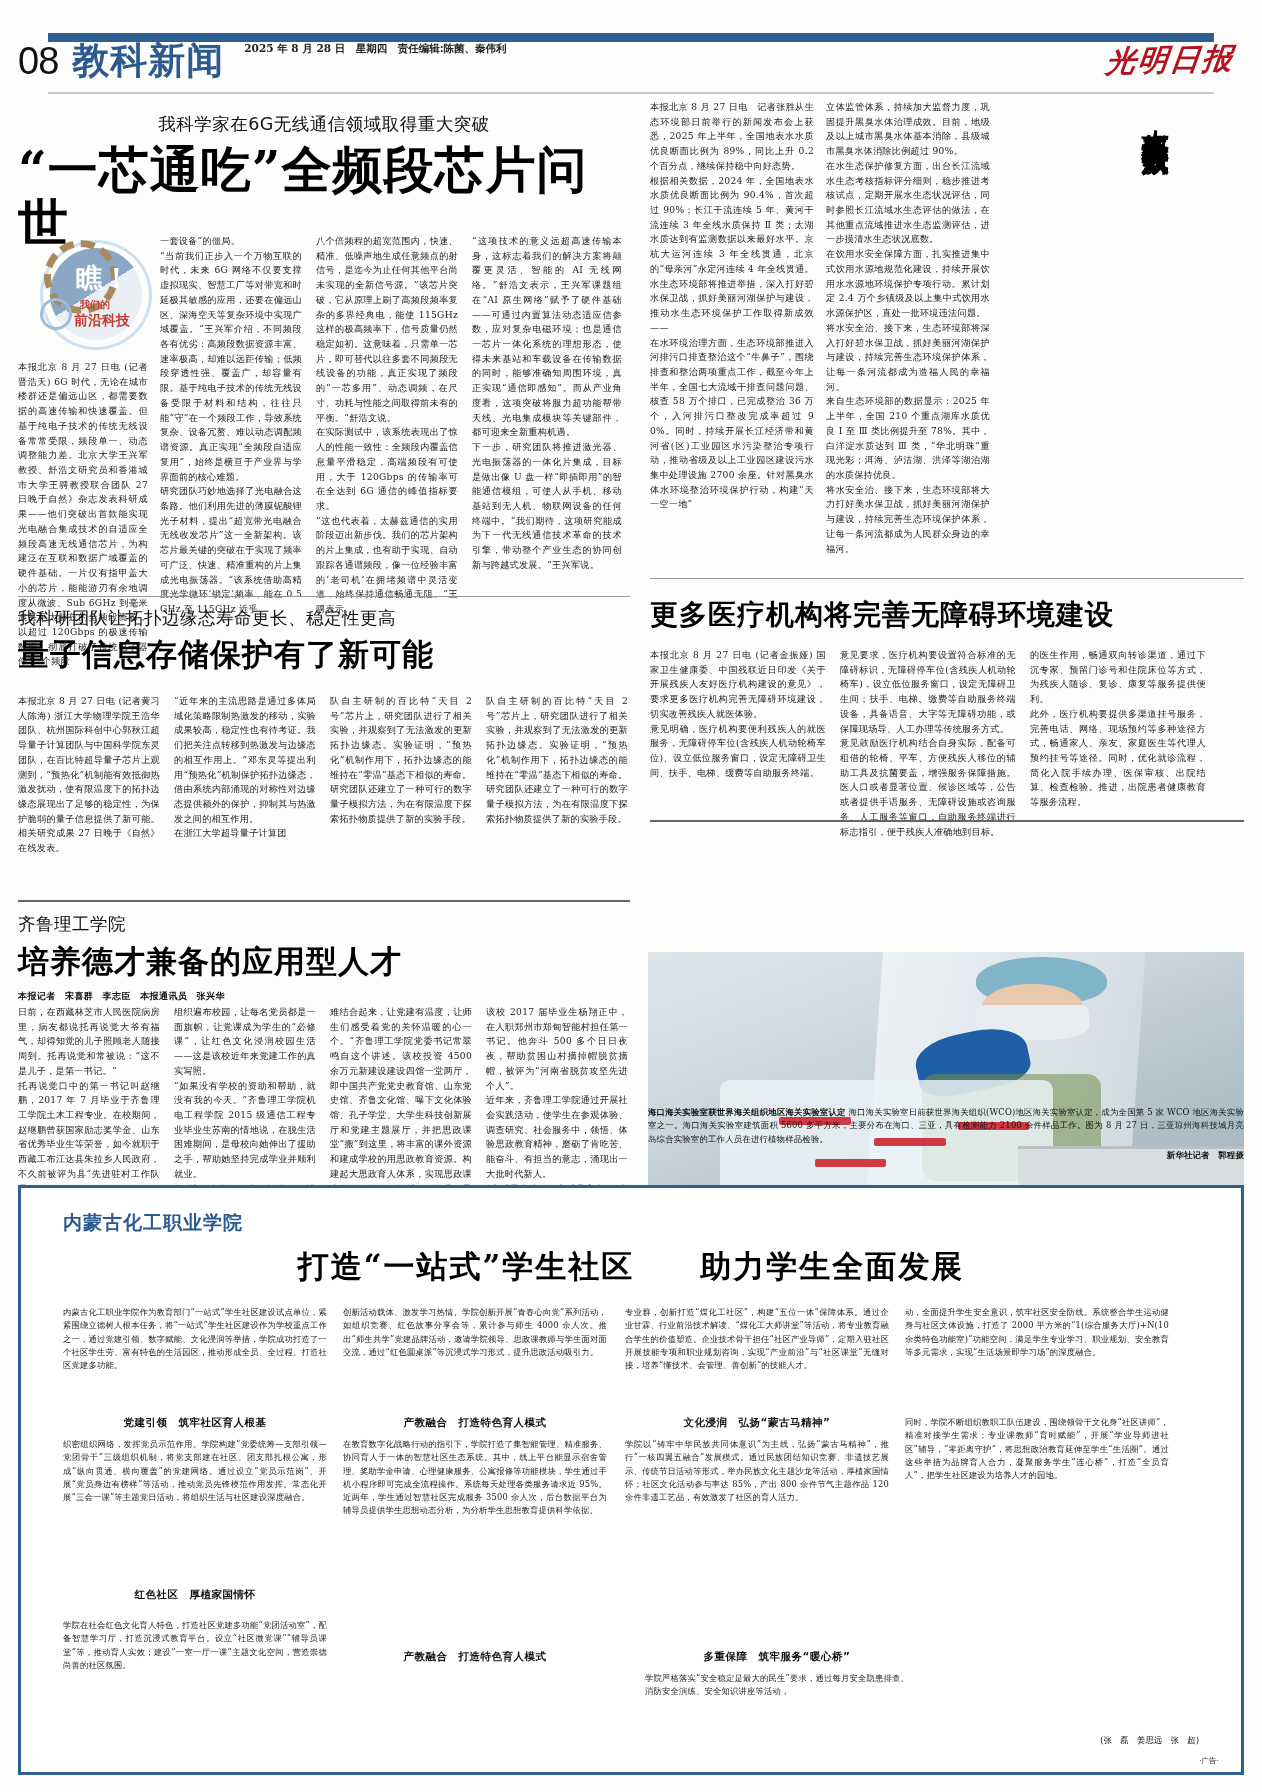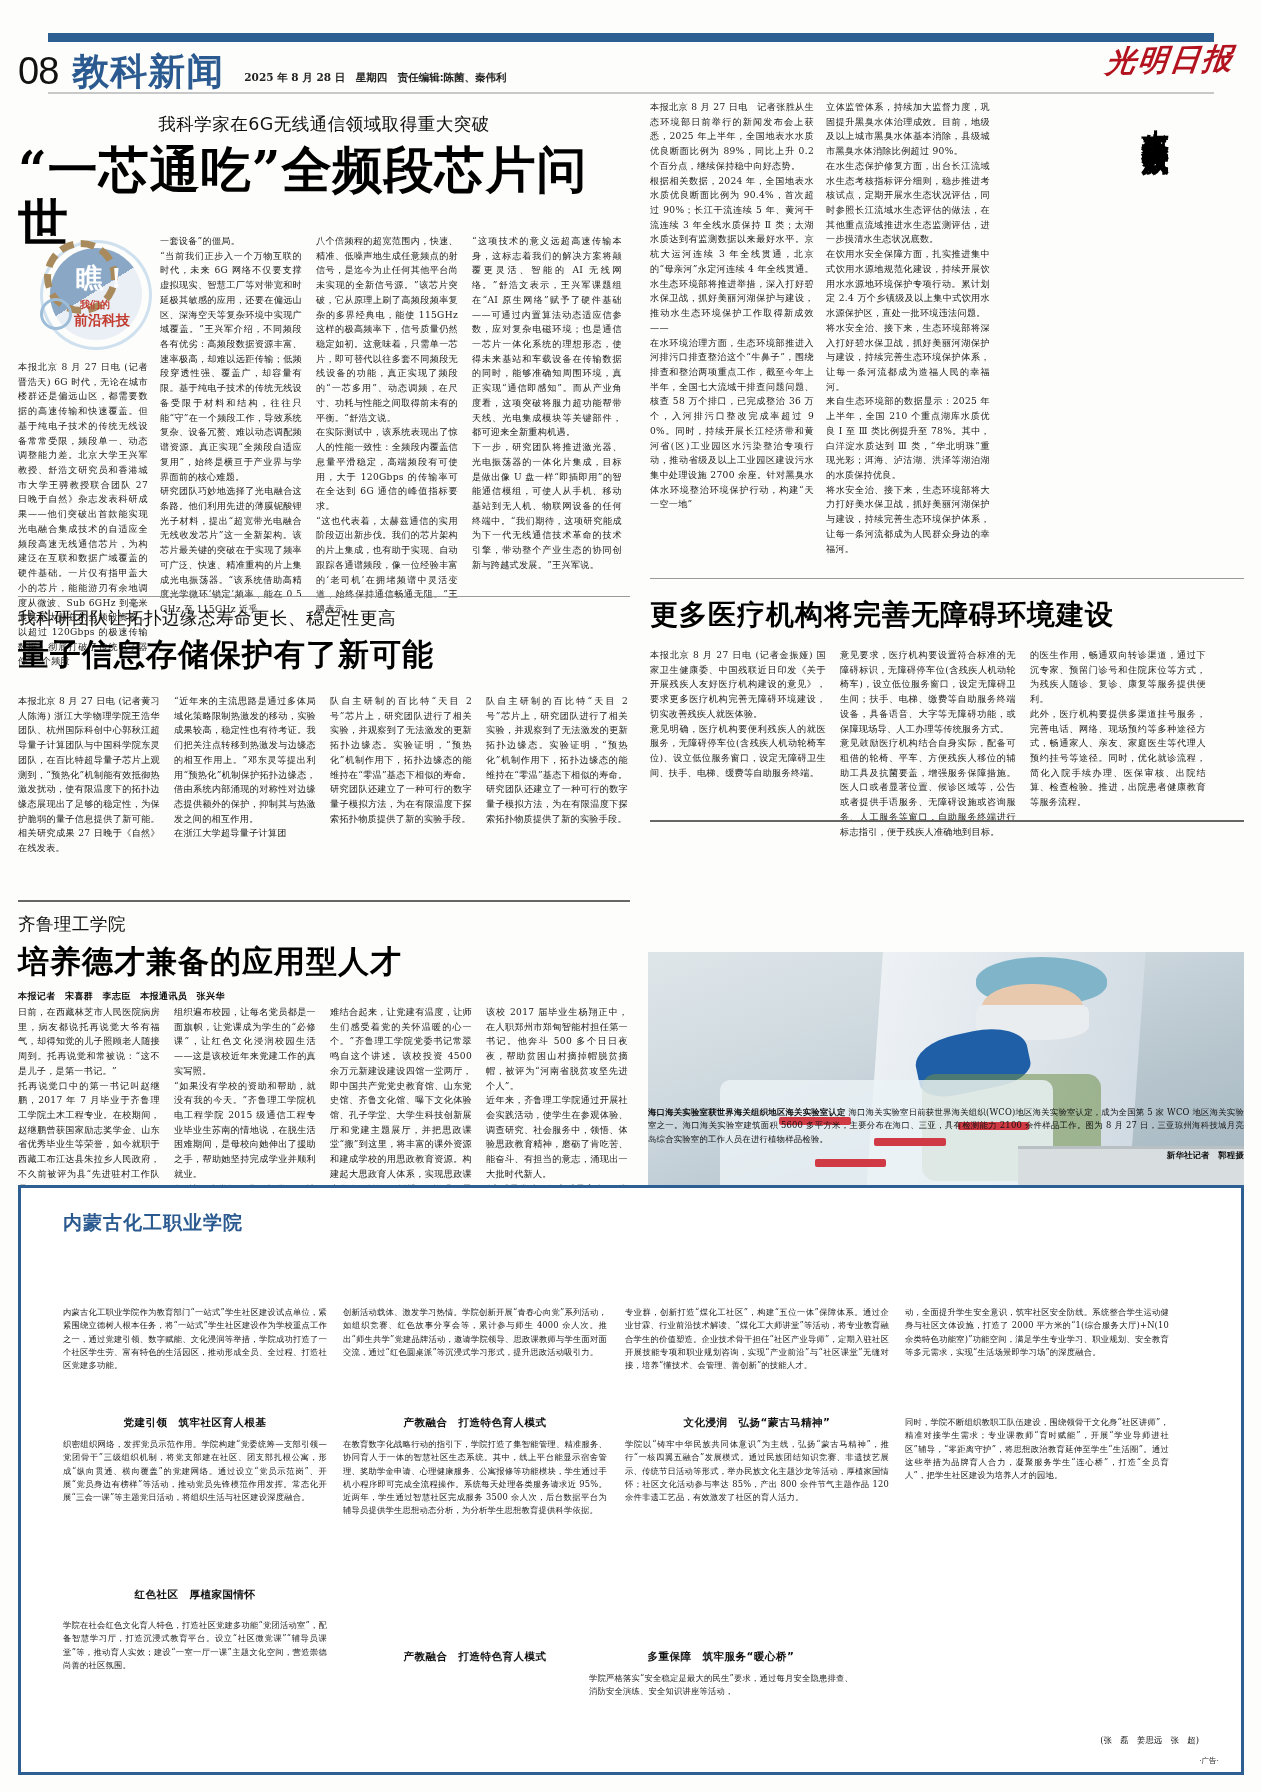--- a/index.html
+++ b/index.html
@@ -3,21 +3,21 @@
 <meta charset="utf-8">
 <style>
   html,body{margin:0;padding:0;background:#b5b5b5;}
   body{font-family:"Liberation Serif","DejaVu Serif",serif;}
   .page{
     width:1262px;height:1792px;background:#fdfdfb;position:relative;
     overflow:hidden;box-sizing:border-box;
   }
   
   .top-rule{position:absolute;left:48px;top:33px;width:1166px;height:9px;background:#2e5f92;}
-  .hdr{position:absolute;left:18px;top:42px;width:1226px;height:48px;display:flex;align-items:flex-end;}
+  .hdr{position:absolute;left:18px;top:42px;width:1226px;height:48px;display:flex;align-items:flex-start;}
   .pgnum{font-family:"Liberation Sans",sans-serif;font-size:38px;color:#111;letter-spacing:-1px;line-height:1;margin-right:14px;font-weight:400;}
   .secname{font-family:"DejaVu Serif",serif;font-size:37px;font-weight:700;color:#2a5a8f;letter-spacing:1px;line-height:1;}
   .hdr-date{font-family:"Liberation Sans",sans-serif;font-size:10.5px;color:#222;font-weight:700;margin-left:20px;padding-bottom:5px;white-space:nowrap;}
   .masthead{position:absolute;right:28px;top:40px;font-family:"DejaVu Serif",serif;font-size:30px;color:#b3121f;font-style:italic;font-weight:700;letter-spacing:2px;transform:skewX(-8deg) rotate(-1.5deg);}
   .hdr-rule2{position:absolute;left:48px;top:92px;width:1166px;height:2px;background:#c8c8c8;}
 
   
   .cjk{font-family:"DejaVu Serif","Liberation Serif",serif;}
   .body-col{
     font-size:9.1px;line-height:1.62;color:#1a1a1a;text-align:justify;
@@ -225,20 +225,21 @@
   <div class="block" style="left:648px;top:1106px;width:596px;">
     <div class="cap-txt cjk">
       <span class="cap-bold">海口海关实验室获世界海关组织地区海关实验室认定</span>
       <span>海口海关实验室日前获世界海关组织(WCO)地区海关实验室认定，成为全国第 5 家 WCO 地区海关实验室之一。海口海关实验室建筑面积 5600 多平方米，主要分布在海口、三亚，具有检测能力 2100 余件样品工作。图为 8 月 27 日，三亚琼州海科技城月亮岛综合实验室的工作人员在进行植物样品检验。</span>
     </div>
     <div class="cap-txt cjk" style="text-align:right;font-weight:700;margin-top:3px;">新华社记者　郭程摄</div>
   </div>
 
   <div class="adbox">
     <div style="position:absolute;left:42px;top:22px;" class="ad-org cjk">内蒙古化工职业学院</div>
+    <div style="position:absolute;left:0;right:0;top:58px;" class="ad-title cjk">打造“一站式”学生社区　　助力学生全面发展</div>
 
     <div style="position:absolute;left:42px;top:118px;width:264px;" class="ad-col cjk">内蒙古化工职业学院作为教育部门“一站式”学生社区建设试点单位，紧紧围绕立德树人根本任务，将“一站式”学生社区建设作为学校重点工作之一，通过党建引领、数字赋能、文化浸润等举措，学院成功打造了一个社区学生劳、富有特色的生活园区，推动形成全员、全过程、打造社区党建多功能。</div>
     <div style="position:absolute;left:322px;top:118px;width:264px;" class="ad-col cjk">创新活动载体、激发学习热情。学院创新开展“青春心向党”系列活动，如组织竞赛、红色故事分享会等，累计参与师生 4000 余人次。推出“师生共学”党建品牌活动，邀请学院领导、思政课教师与学生面对面交流，通过“红色圆桌派”等沉浸式学习形式，提升思政活动吸引力。</div>
     <div style="position:absolute;left:604px;top:118px;width:264px;" class="ad-col cjk">专业群，创新打造“煤化工社区”，构建“五位一体”保障体系。通过企业甘霖、行业前沿技术解读、“煤化工大师讲堂”等活动，将专业教育融合学生的价值塑造。企业技术骨干担任“社区产业导师”，定期入驻社区开展技能专项和职业规划咨询，实现“产业前沿”与“社区课堂”无缝对接，培养“懂技术、会管理、善创新”的技能人才。</div>
     <div style="position:absolute;left:884px;top:118px;width:264px;" class="ad-col cjk">动，全面提升学生安全意识，筑牢社区安全防线。系统整合学生运动健身与社区文体设施，打造了 2000 平方米的“1(综合服务大厅)+N(10 余类特色功能室)”功能空间，满足学生专业学习、职业规划、安全教育等多元需求，实现“生活场景即学习场”的深度融合。</div>
 
     <div style="position:absolute;left:42px;top:228px;width:264px;">
       <div class="ad-sub cjk">党建引领　筑牢社区育人根基</div>
       <div class="ad-col cjk" style="margin-top:8px;">织密组织网络，发挥党员示范作用。学院构建“党委统筹—支部引领—党团骨干”三级组织机制，将党支部建在社区、团支部扎根公寓，形成“纵向贯通、横向覆盖”的党建网络。通过设立“党员示范岗”、开展“党员身边有榜样”等活动，推动党员先锋模范作用发挥。常态化开展“三会一课”等主题党日活动，将组织生活与社区建设深度融合。</div>
     </div>
@@ -254,21 +255,21 @@
       <div class="ad-col cjk">同时，学院不断组织教职工队伍建设，围绕领骨干文化身“社区讲师”，精准对接学生需求；专业课教师“育时赋能”，开展“学业导师进社区”辅导，“零距离守护”，将思想政治教育延伸至学生“生活圈”。通过这些举措为品牌育人合力，凝聚服务学生“连心桥”，打造“全员育人”，把学生社区建设为培养人才的园地。</div>
     </div>
 
     <div style="position:absolute;left:42px;top:400px;width:264px;">
       <div class="ad-sub cjk">红色社区　厚植家国情怀</div>
       <div class="ad-col cjk" style="margin-top:17px;">学院在社会红色文化育人特色，打造社区党建多功能“党团活动室”，配备智慧学习厅，打造沉浸式教育平台。设立“社区微党课”“辅导员课堂”等，推动育人实效；建设“一室一厅一课”主题文化空间，营造崇德尚善的社区氛围。</div>
     </div>
     <div style="position:absolute;left:322px;top:462px;width:264px;">
       <div class="ad-sub cjk">产教融合　打造特色育人模式</div>
     </div>
-    <div style="position:absolute;left:568px;top:462px;width:264px;">
+    <div style="position:absolute;left:624px;top:462px;width:264px;">
       <div class="ad-sub cjk">多重保障　筑牢服务“暖心桥”</div>
       <div class="ad-col cjk" style="margin-top:8px;">学院严格落实“安全稳定是最大的民生”要求，通过每月安全隐患排查、消防安全演练、安全知识讲座等活动，</div>
     </div>
 
     <div style="position:absolute;right:42px;bottom:26px;" class="ad-sign cjk">(张　磊　姜思远　张　超)</div>
     <div class="tiny-right cjk">·广告·</div>
   </div>
 
 </div>
 

